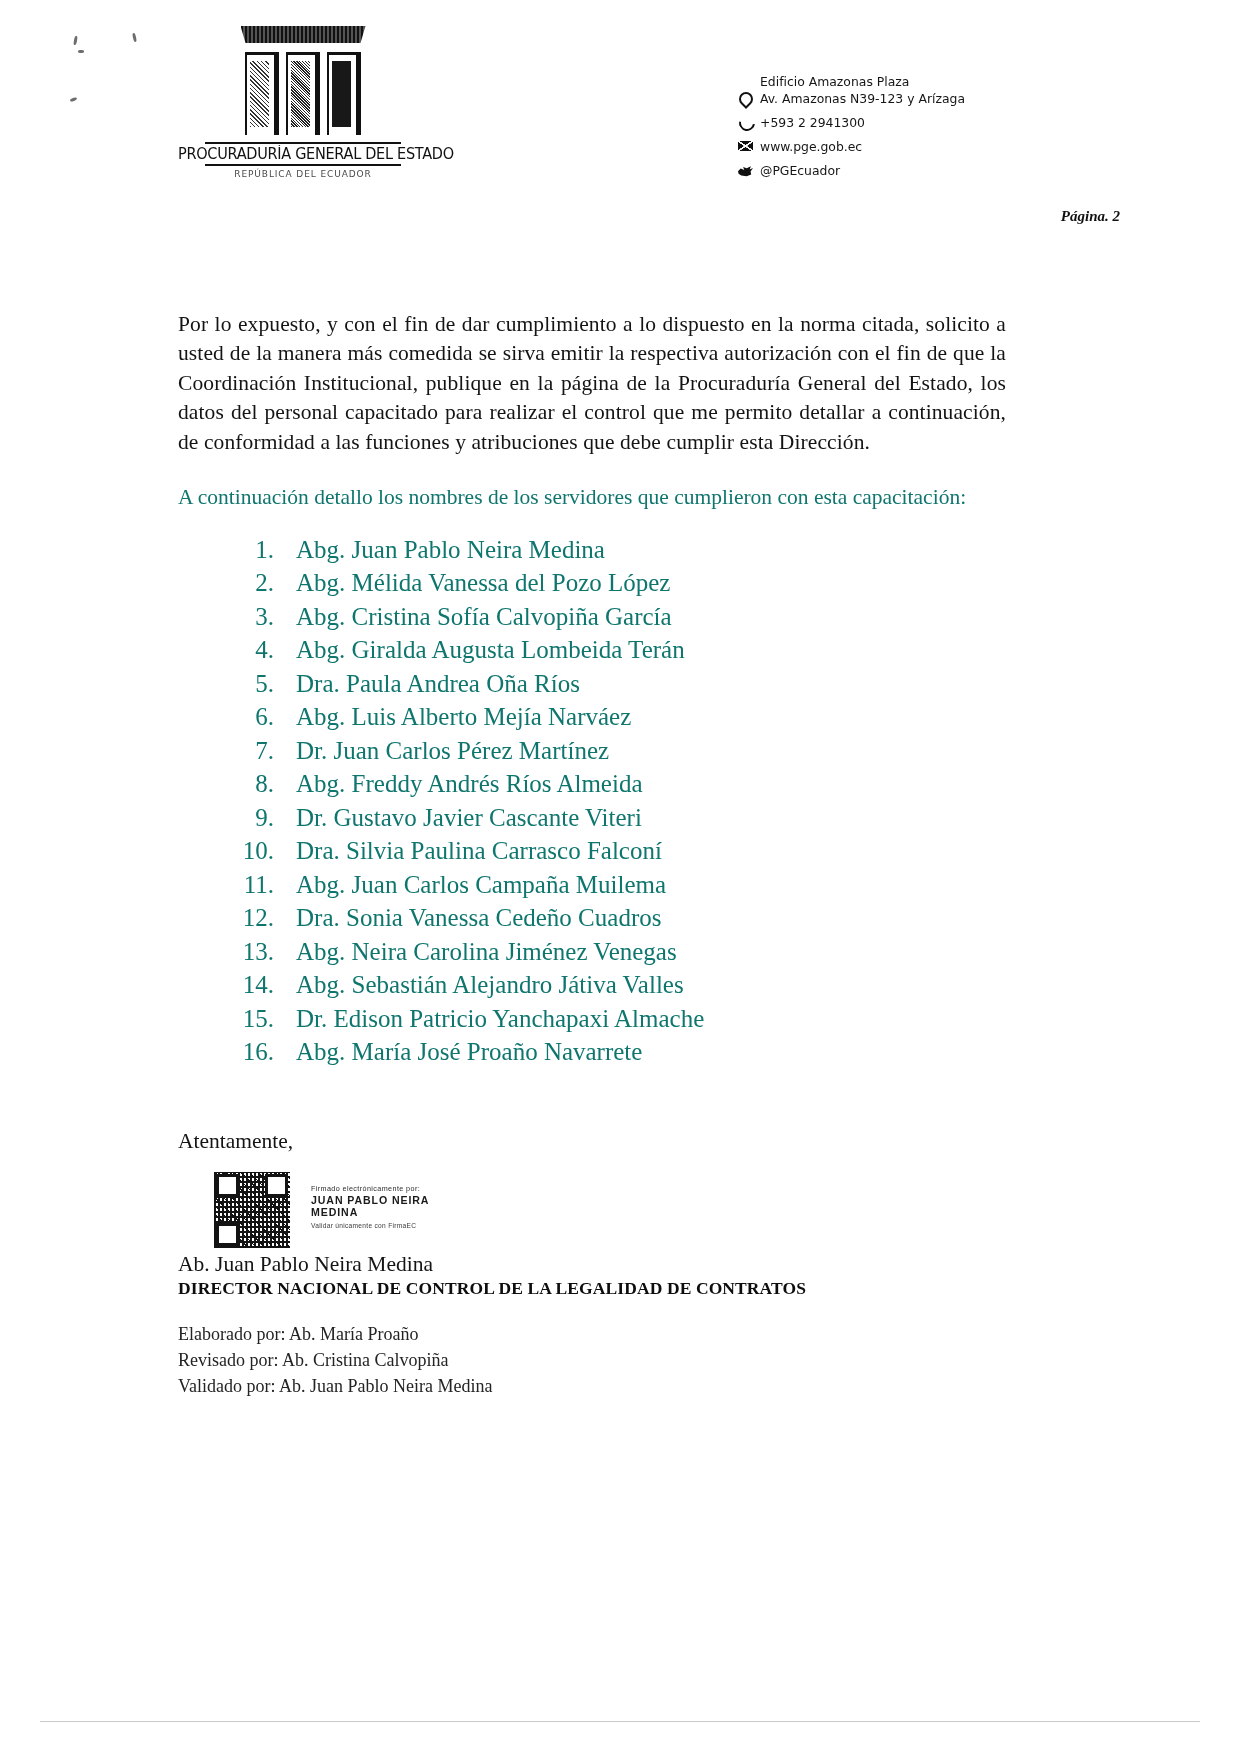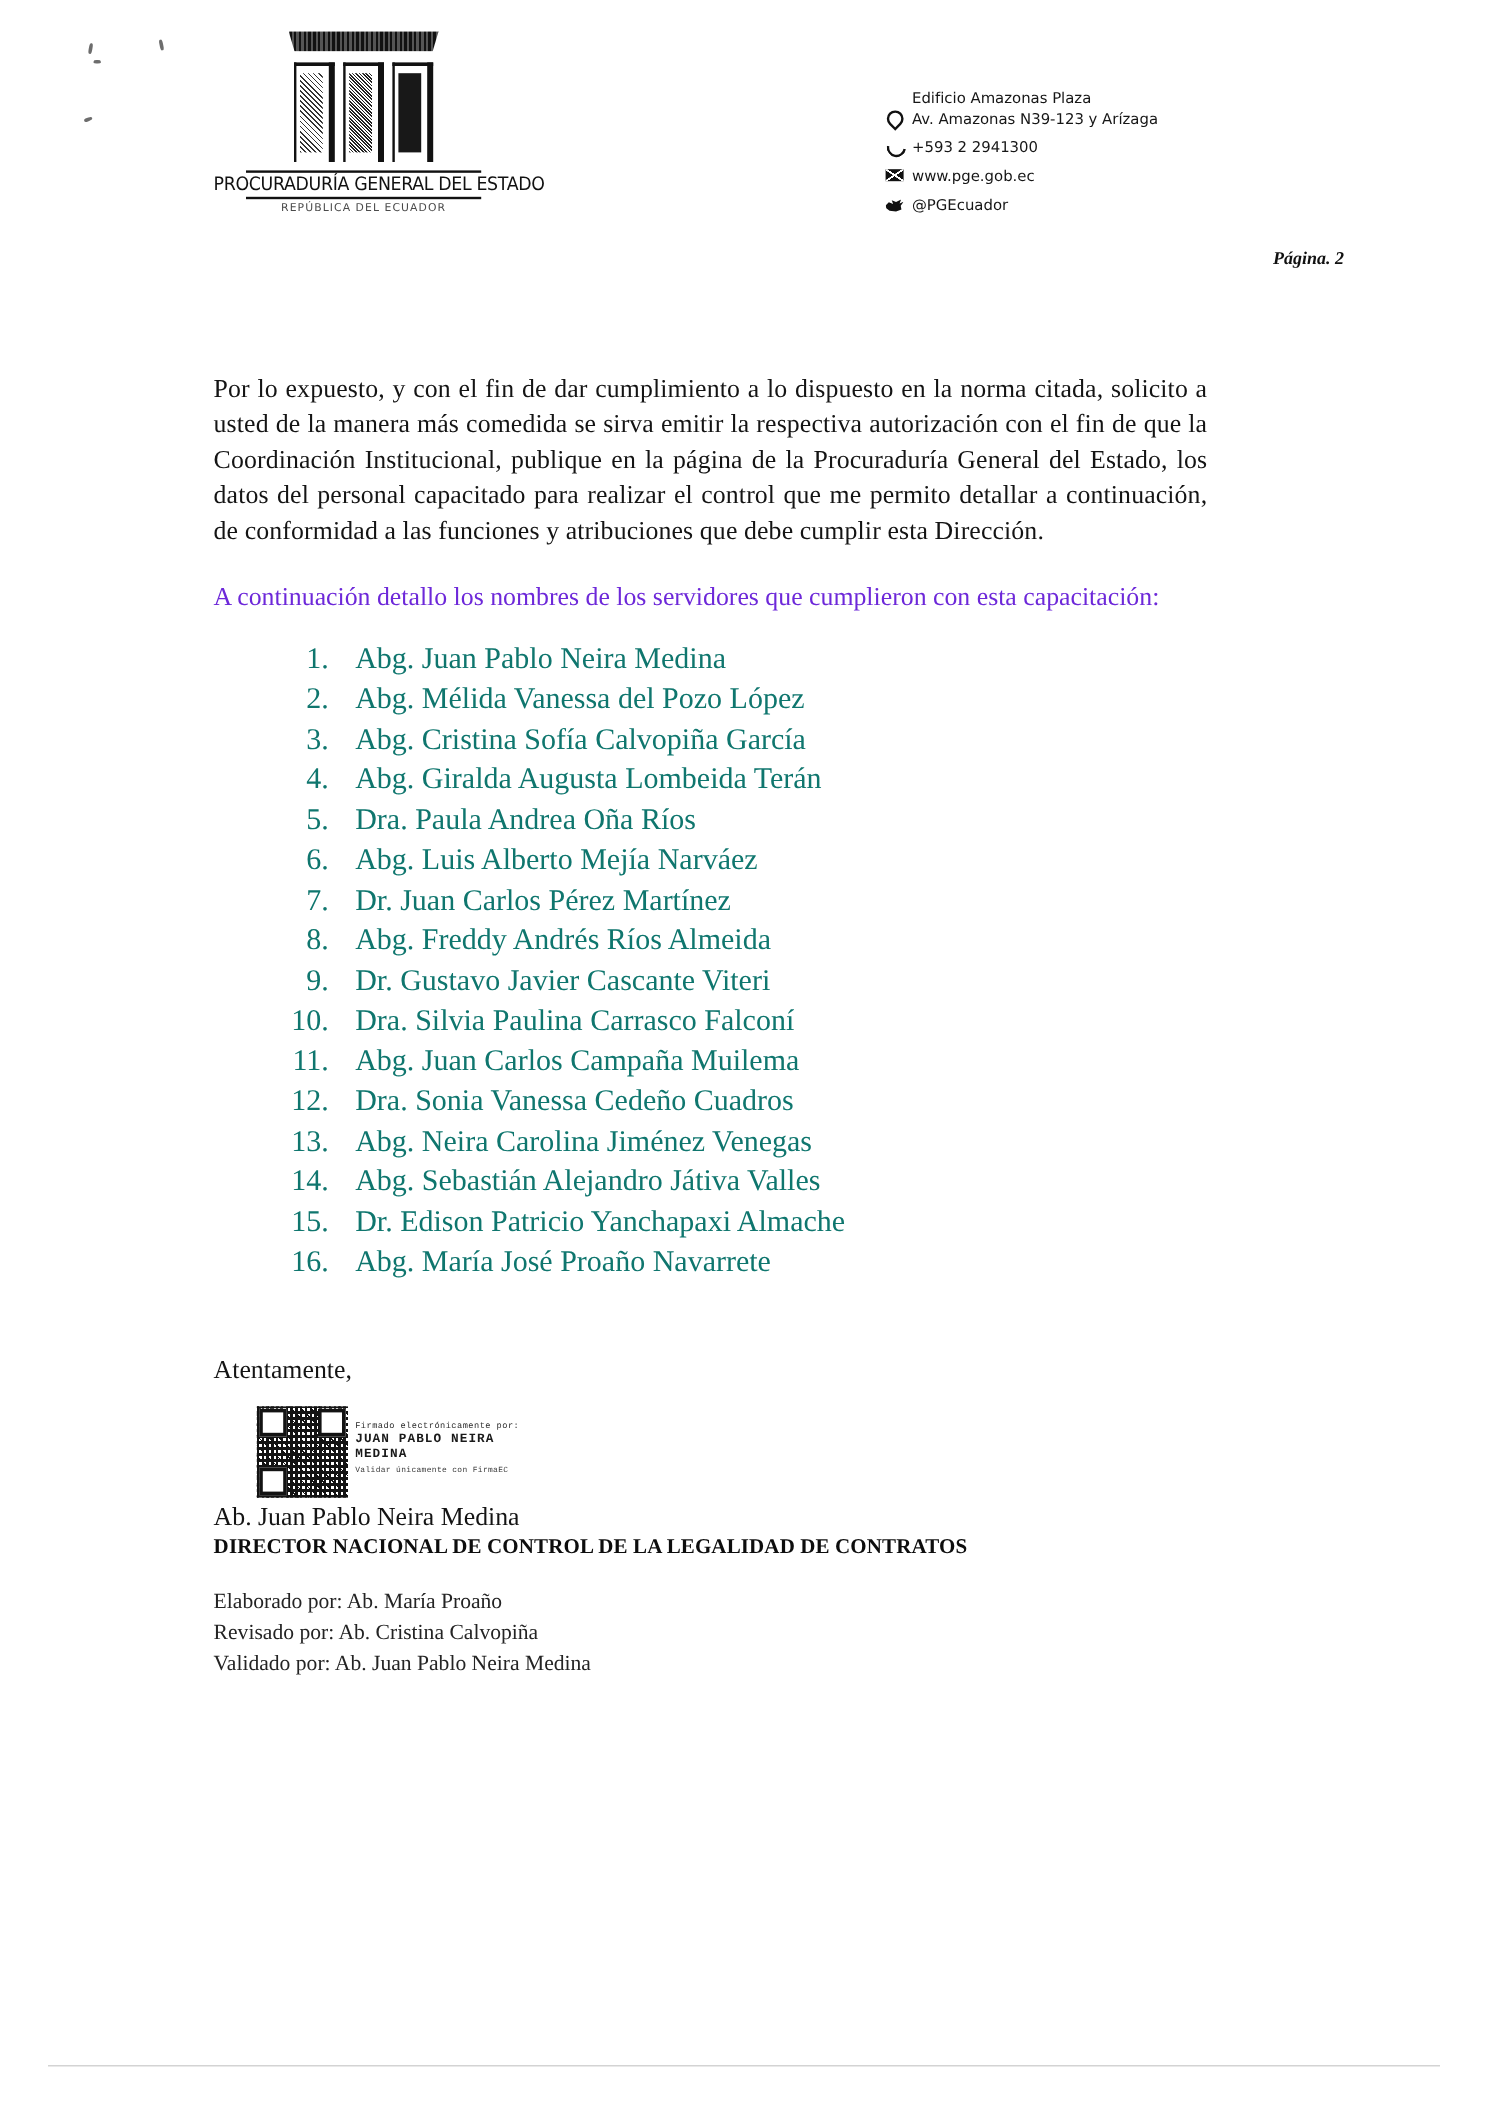--- a/index.html
+++ b/index.html
@@ -219,21 +219,21 @@
     line-height: 1.37;
     text-align: justify;
     color: #141414;
     letter-spacing: 0.1px;
     font-family: Liberation Serif, serif;
   }
   p.intro {
     margin: 0 0 22px 0;
     font-size: 21.5px;
     line-height: 1.37;
-    color: #6d28d9;
+    color: #0f766e;
   }
 
   ol.names {
     margin: 0 0 0 0;
     padding: 0 0 0 50px;
     list-style: none;
     counter-reset: nm;
   }
   ol.names li {
     counter-increment: nm;
@@ -292,24 +292,24 @@
   .qr-bl {
     position: absolute;
     left: 2px; bottom: 2px;
     width: 17px; height: 17px;
     border: 3.5px solid #000;
     background: #fff;
     box-shadow: inset 0 0 0 3px #fff;
   }
   .sig-text {
     position: absolute;
-    left: 82px;
+    left: 97px;
     top: 13px;
     width: 200px;
-    font-family: Liberation Mono, monospace;
+    font-family: Liberation Sans, sans-serif;
     color: #1a1a1a;
   }
   .sig-small {
     font-size: 7.2px;
     letter-spacing: 0.4px;
     line-height: 1.2;
     color: #2b2b2b;
   }
   .sig-name {
     font-size: 10.6px;

